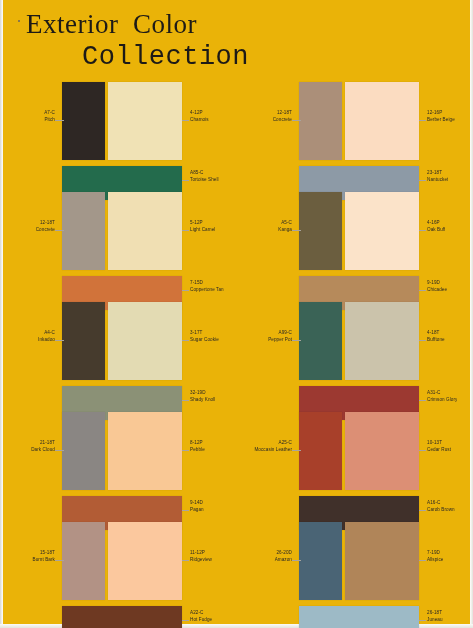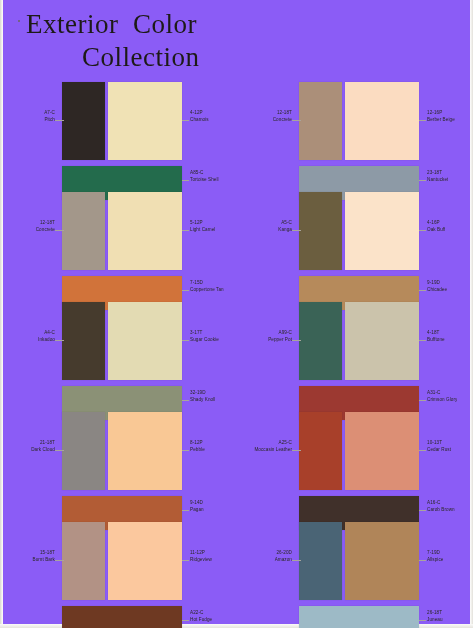--- a/index.html
+++ b/index.html
@@ -13,21 +13,21 @@
     overflow: hidden;
     font-family: "Liberation Sans", sans-serif;
     position: relative;
     background: #fdfdfb;
   }
 
   
   .page {
     position: absolute;
     inset: 0;
-    background: #8b5cf6;
+    background: #eab308;
   }
   .scan-edge-left {
     position: absolute;
     left: 0; top: 0; bottom: 0;
     width: 3px;
     background: linear-gradient(90deg, #d8d6d0 0%, #f2f1ed 60%, #fdfdfc 100%);
   }
   .scan-edge-right {
     position: absolute;
     right: 0; top: 0; bottom: 0;
@@ -51,20 +51,21 @@
   .title-line {
     font-family: "Liberation Serif", serif;
     font-size: 27px;
     color: #1d1a17;
     letter-spacing: 0.5px;
     line-height: 1.22;
     white-space: pre;
   }
   .title-line-2 {
     padding-left: 56px;
+    font-family: Liberation Mono, monospace;
   }
   .title-speck {
     position: absolute;
     left: 18px;
     top: 20px;
     width: 2px;
     height: 2px;
     background: #6b6560;
     border-radius: 50%;
   }

